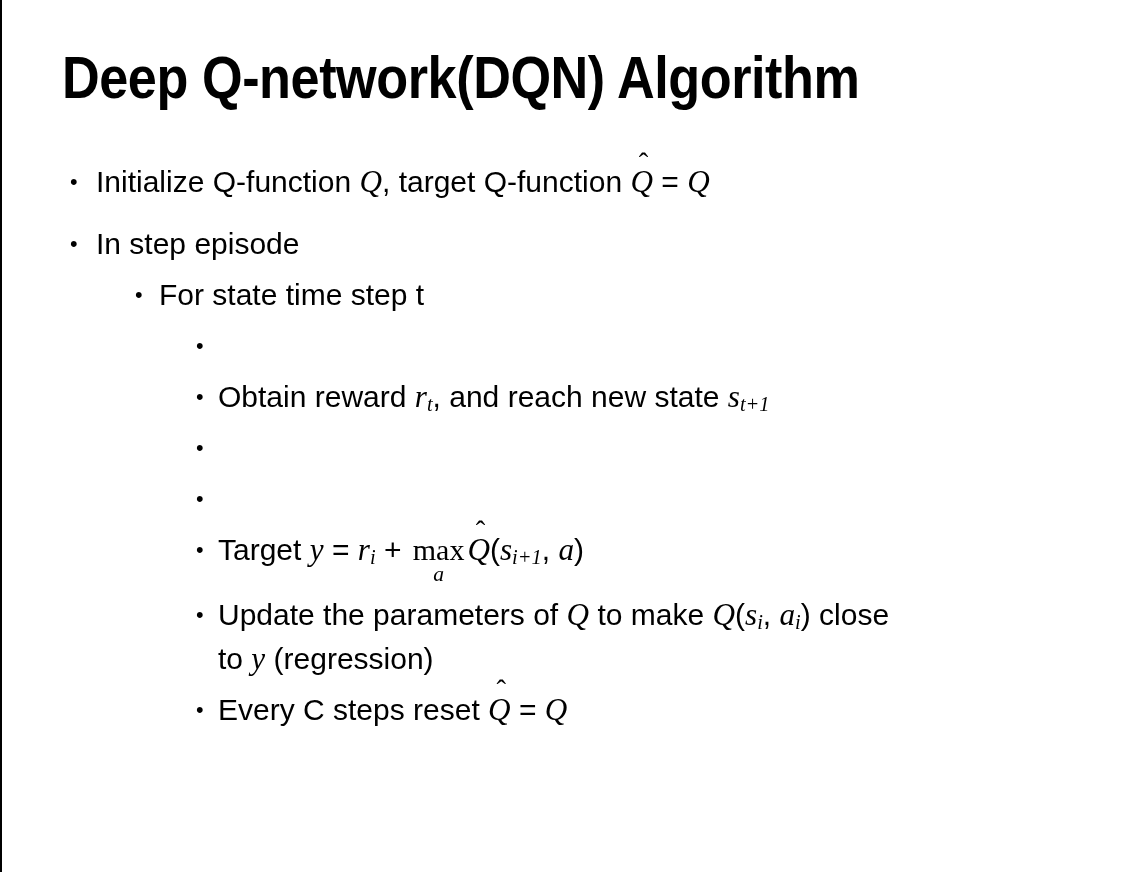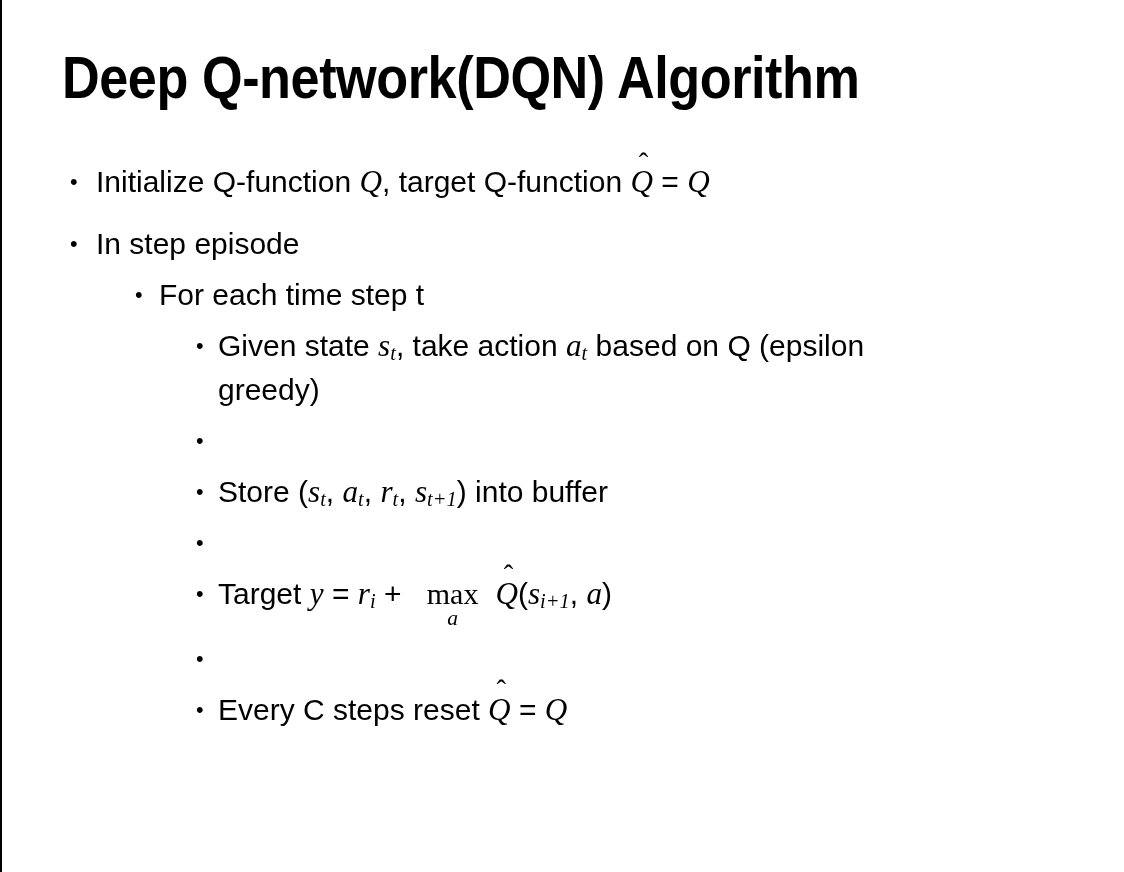--- a/index.html
+++ b/index.html
@@ -38,21 +38,21 @@
     font-size:0.68em;line-height:0;vertical-align:-0.22em;
   }
   .mhat{position:relative;display:inline-block;}
   .mhat .hat{
     position:absolute;top:-0.36em;left:58%;transform:translateX(-50%);
     font-family:"Liberation Serif",serif;font-style:normal;
     font-size:0.95em;line-height:1;
   }
   .underop{
     display:inline-flex;flex-direction:column;align-items:center;
-    margin:0 17px;vertical-align:baseline;
+    margin:0 3px;vertical-align:baseline;
   }
   .underop .op{font-family:"Liberation Serif",serif;line-height:1;}
   .underop .under{
     font-family:"Liberation Serif",serif;font-style:italic;
     font-size:0.72em;line-height:1;margin-top:-1px;
   }
 </style>
 </head>
 <body>
 
@@ -63,44 +63,44 @@
       <div class="item l0 mb-lg">
         <span class="marker">•</span>
         <span class="text">Initialize Q-function <span class="mv">Q</span>, target Q-function <span class="mhat"><span class="hat">ˆ</span><span class="mv">Q</span></span> = <span class="mv">Q</span></span>
       </div>
       <div class="item l0 mb-sm">
         <span class="marker">•</span>
         <span class="text">In step episode</span>
       </div>
       <div class="item l1 mb-sm">
         <span class="marker">•</span>
-        <span class="text">For each time step t</span>
-      </div>
-      <div class="item l2 mb-sm">
-        <span class="marker">•</span>
-        <span class="text">Given state <span class="mv">s</span><sub class="msub">t</sub>, take action <span class="mv">a</span><sub class="msub">t</sub> based on Q (epsilon<br>greedy)</span>
+        <span class="text">For state time step t</span>
       </div>
       <div class="item l2 mb-sm">
         <span class="marker">•</span>
       </div>
       <div class="item l2 mb-sm">
         <span class="marker">•</span>
-        <span class="text">Store (<span class="mv">s</span><sub class="msub">t</sub>, <span class="mv">a</span><sub class="msub">t</sub>, <span class="mv">r</span><sub class="msub">t</sub>, <span class="mv">s</span><sub class="msub">t+1</sub>) into buffer</span>
+        <span class="text">Obtain reward <span class="mv">r</span><sub class="msub">t</sub>, and reach new state <span class="mv">s</span><sub class="msub">t+1</sub></span>
+      </div>
+      <div class="item l2 mb-sm">
+        <span class="marker">•</span>
       </div>
       <div class="item l2 mb-sm">
         <span class="marker">•</span>
       </div>
       <div class="item l2 mb-sm">
         <span class="marker">•</span>
         <span class="text">Target <span class="mv">y</span> = <span class="mv">r</span><sub class="msub">i</sub> + <span class="underop">
             <span class="op">max</span>
             <span class="under">a</span>
           </span><span class="mhat"><span class="hat">ˆ</span><span class="mv">Q</span></span>(<span class="mv">s</span><sub class="msub">i+1</sub>, <span class="mv">a</span>)</span>
       </div>
       <div class="item l2 mb-sm">
         <span class="marker">•</span>
+        <span class="text">Update the parameters of <span class="mv">Q</span> to make <span class="mv">Q</span>(<span class="mv">s</span><sub class="msub">i</sub>, <span class="mv">a</span><sub class="msub">i</sub>) close<br>to <span class="mv">y</span> (regression)</span>
       </div>
       <div class="item l2 mb-sm">
         <span class="marker">•</span>
         <span class="text">Every C steps reset <span class="mhat"><span class="hat">ˆ</span><span class="mv">Q</span></span> = <span class="mv">Q</span></span>
       </div>
     </div>
 </div>
 
 </body></html>

